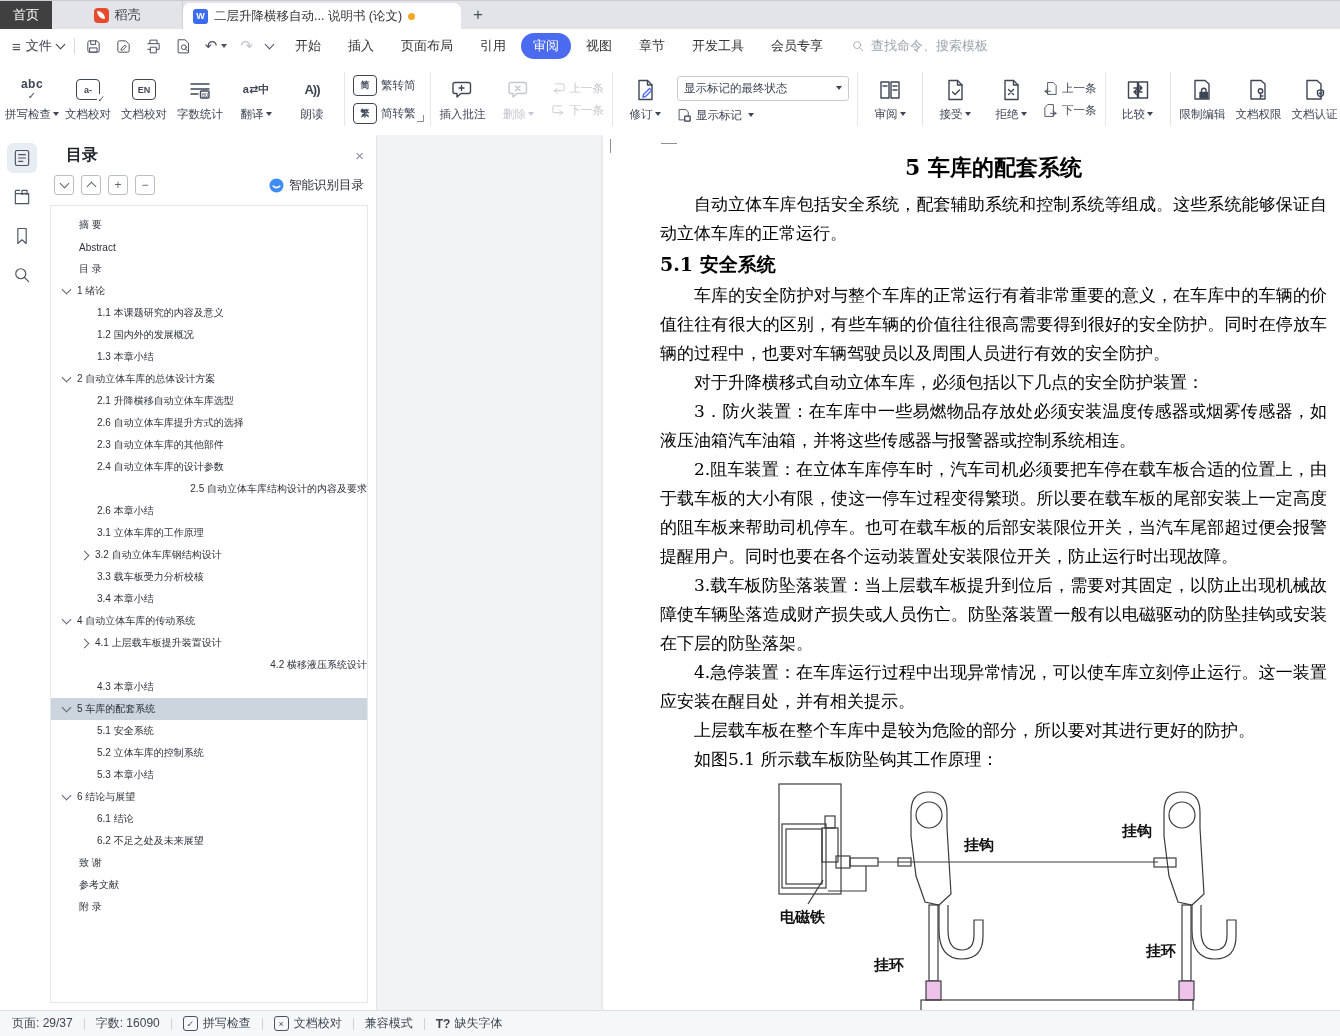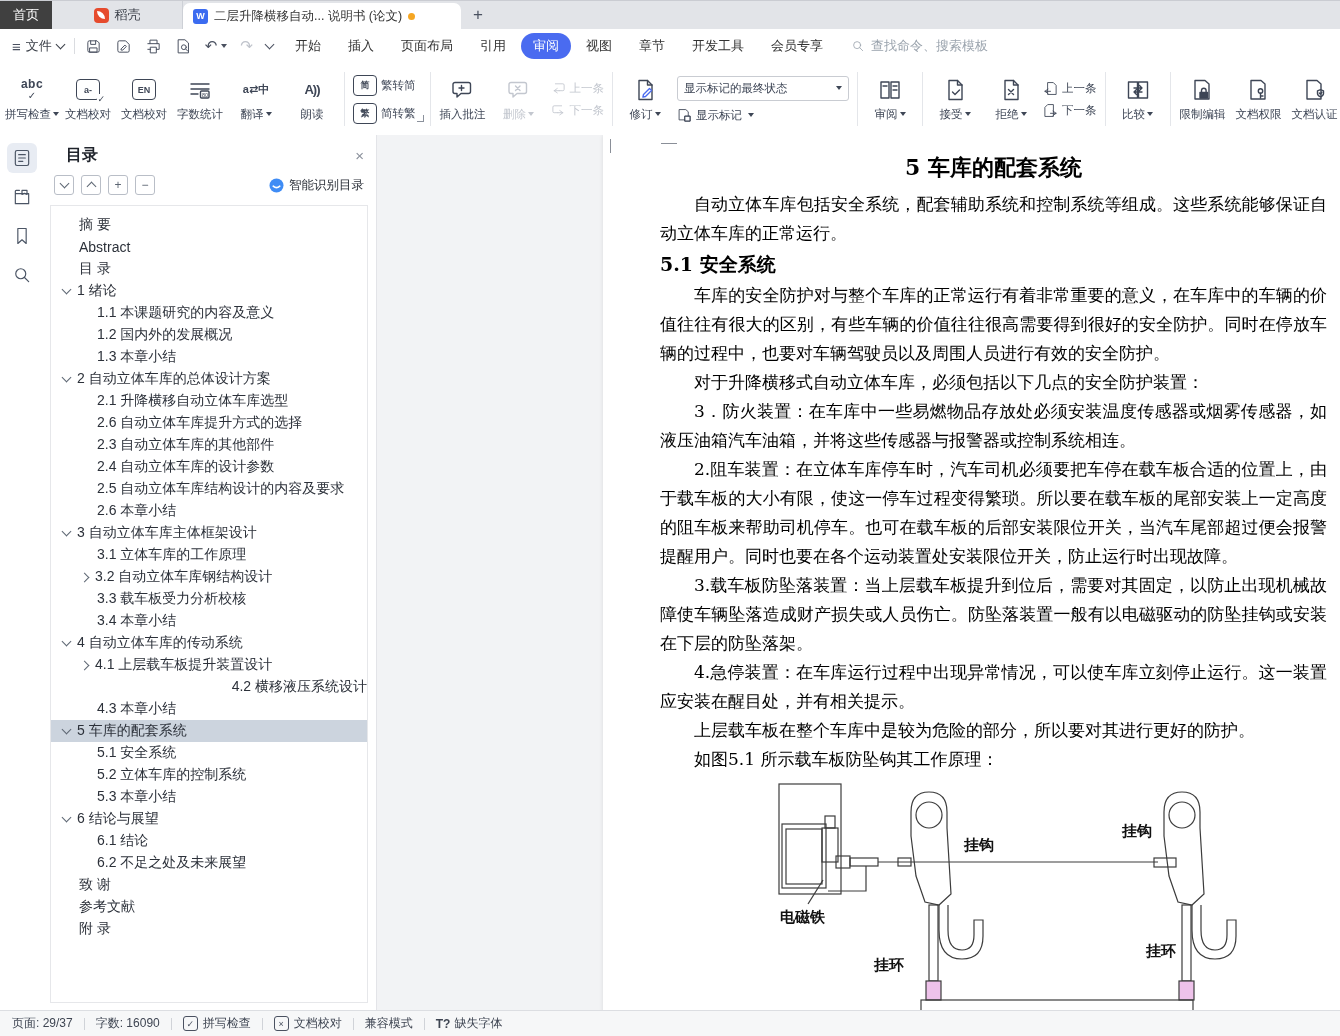--- a/index.html
+++ b/index.html
@@ -60,21 +60,21 @@
   .railbtn{width:30px;height:30px;display:flex;align-items:center;justify-content:center;color:#4b5565;border-radius:6px;}
   .railbtn.active{background:#e8ecf3;}
   .tocpanel{width:318px;flex:none;border-right:1px solid #e3e4e8;display:flex;flex-direction:column;padding:10px 8px 8px 6px;background:#fff;}
   .toc-head{display:flex;align-items:center;justify-content:space-between;padding:0 4px;}
   .toc-title{font-size:16px;font-weight:600;color:#1f232b;margin-left:12px;}
   .toc-close{color:#8b919c;font-size:15px;}
   .toc-tools{display:flex;align-items:center;margin-top:9px;padding:0 4px;}
   .tocbtn{width:18px;height:18px;border:1px solid #b9bec7;border-radius:3px;display:flex;align-items:center;justify-content:center;color:#5d6673;background:#fff;margin-right:7px;font-size:12px;line-height:1;}
   .smart{margin-left:auto;display:flex;align-items:center;gap:5px;font-size:12.5px;color:#2c313a;}
   .toc-list{margin-top:10px;flex:1;border:1px solid #e6e7ea;overflow:hidden;padding-top:8px;}
-  .toc-row{height:22px;display:flex;align-items:center;font-size:14px;color:#2c313a;white-space:nowrap;}
+  .toc-row{height:22px;display:flex;align-items:center;font-size:10px;color:#2c313a;white-space:nowrap;}
   .toc-row.sel{background:#ccd4de;}
   .toc-row .cv{color:#5d6673;margin-right:7px;flex:none;}
   
   .canvas{flex:1;background:#f2f3f5;position:relative;overflow:hidden;}
   .page{position:absolute;left:226px;top:0;bottom:-12px;width:766px;background:#fff;box-shadow:0 0 4px rgba(0,0,0,.10);}
   .crop-v{position:absolute;left:7px;top:4px;width:1px;height:14px;background:#8a8f98;}
   .crop-h{position:absolute;left:58px;top:8px;width:16px;height:1px;background:#8a8f98;}
   .doc-content{padding:10px 42px 0 57px;font-family:"DejaVu Serif","Liberation Serif",serif;color:#000;}
   .doc-title{font-size:22px;font-weight:bold;text-align:center;margin:8px 0 7px;}
   .doc-h{font-size:19px;font-weight:bold;line-height:33px;}
@@ -457,29 +457,25 @@
         </div>
         <div class="toc-row" style="padding-left: 46px;">
           <span>2.6  自动立体车库提升方式的选择</span>
         </div>
         <div class="toc-row" style="padding-left: 46px;">
           <span>2.3  自动立体车库的其他部件</span>
         </div>
         <div class="toc-row" style="padding-left: 46px;">
           <span>2.4  自动立体车库的设计参数</span>
         </div>
-        <div class="toc-row" style="padding-left: 46px;">
+        <div class="toc-row" style="padding-left: 46px; justify-content: flex-end;">
           <span>2.5  自动立体车库结构设计的内容及要求</span>
         </div>
         <div class="toc-row" style="padding-left: 46px;">
           <span>2.6  本章小结</span>
-        </div>
-        <div class="toc-row" style="padding-left: 12px;">
-          <span class="cv down"></span>
-          <span>3  自动立体车库主体框架设计</span>
         </div>
         <div class="toc-row" style="padding-left: 46px;">
           <span>3.1 立体车库的工作原理</span>
         </div>
         <div class="toc-row" style="padding-left: 30px;">
           <span class="cv right"></span>
           <span>3.2 自动立体车库钢结构设计</span>
         </div>
         <div class="toc-row" style="padding-left: 46px;">
           <span>3.3  载车板受力分析校核</span>

